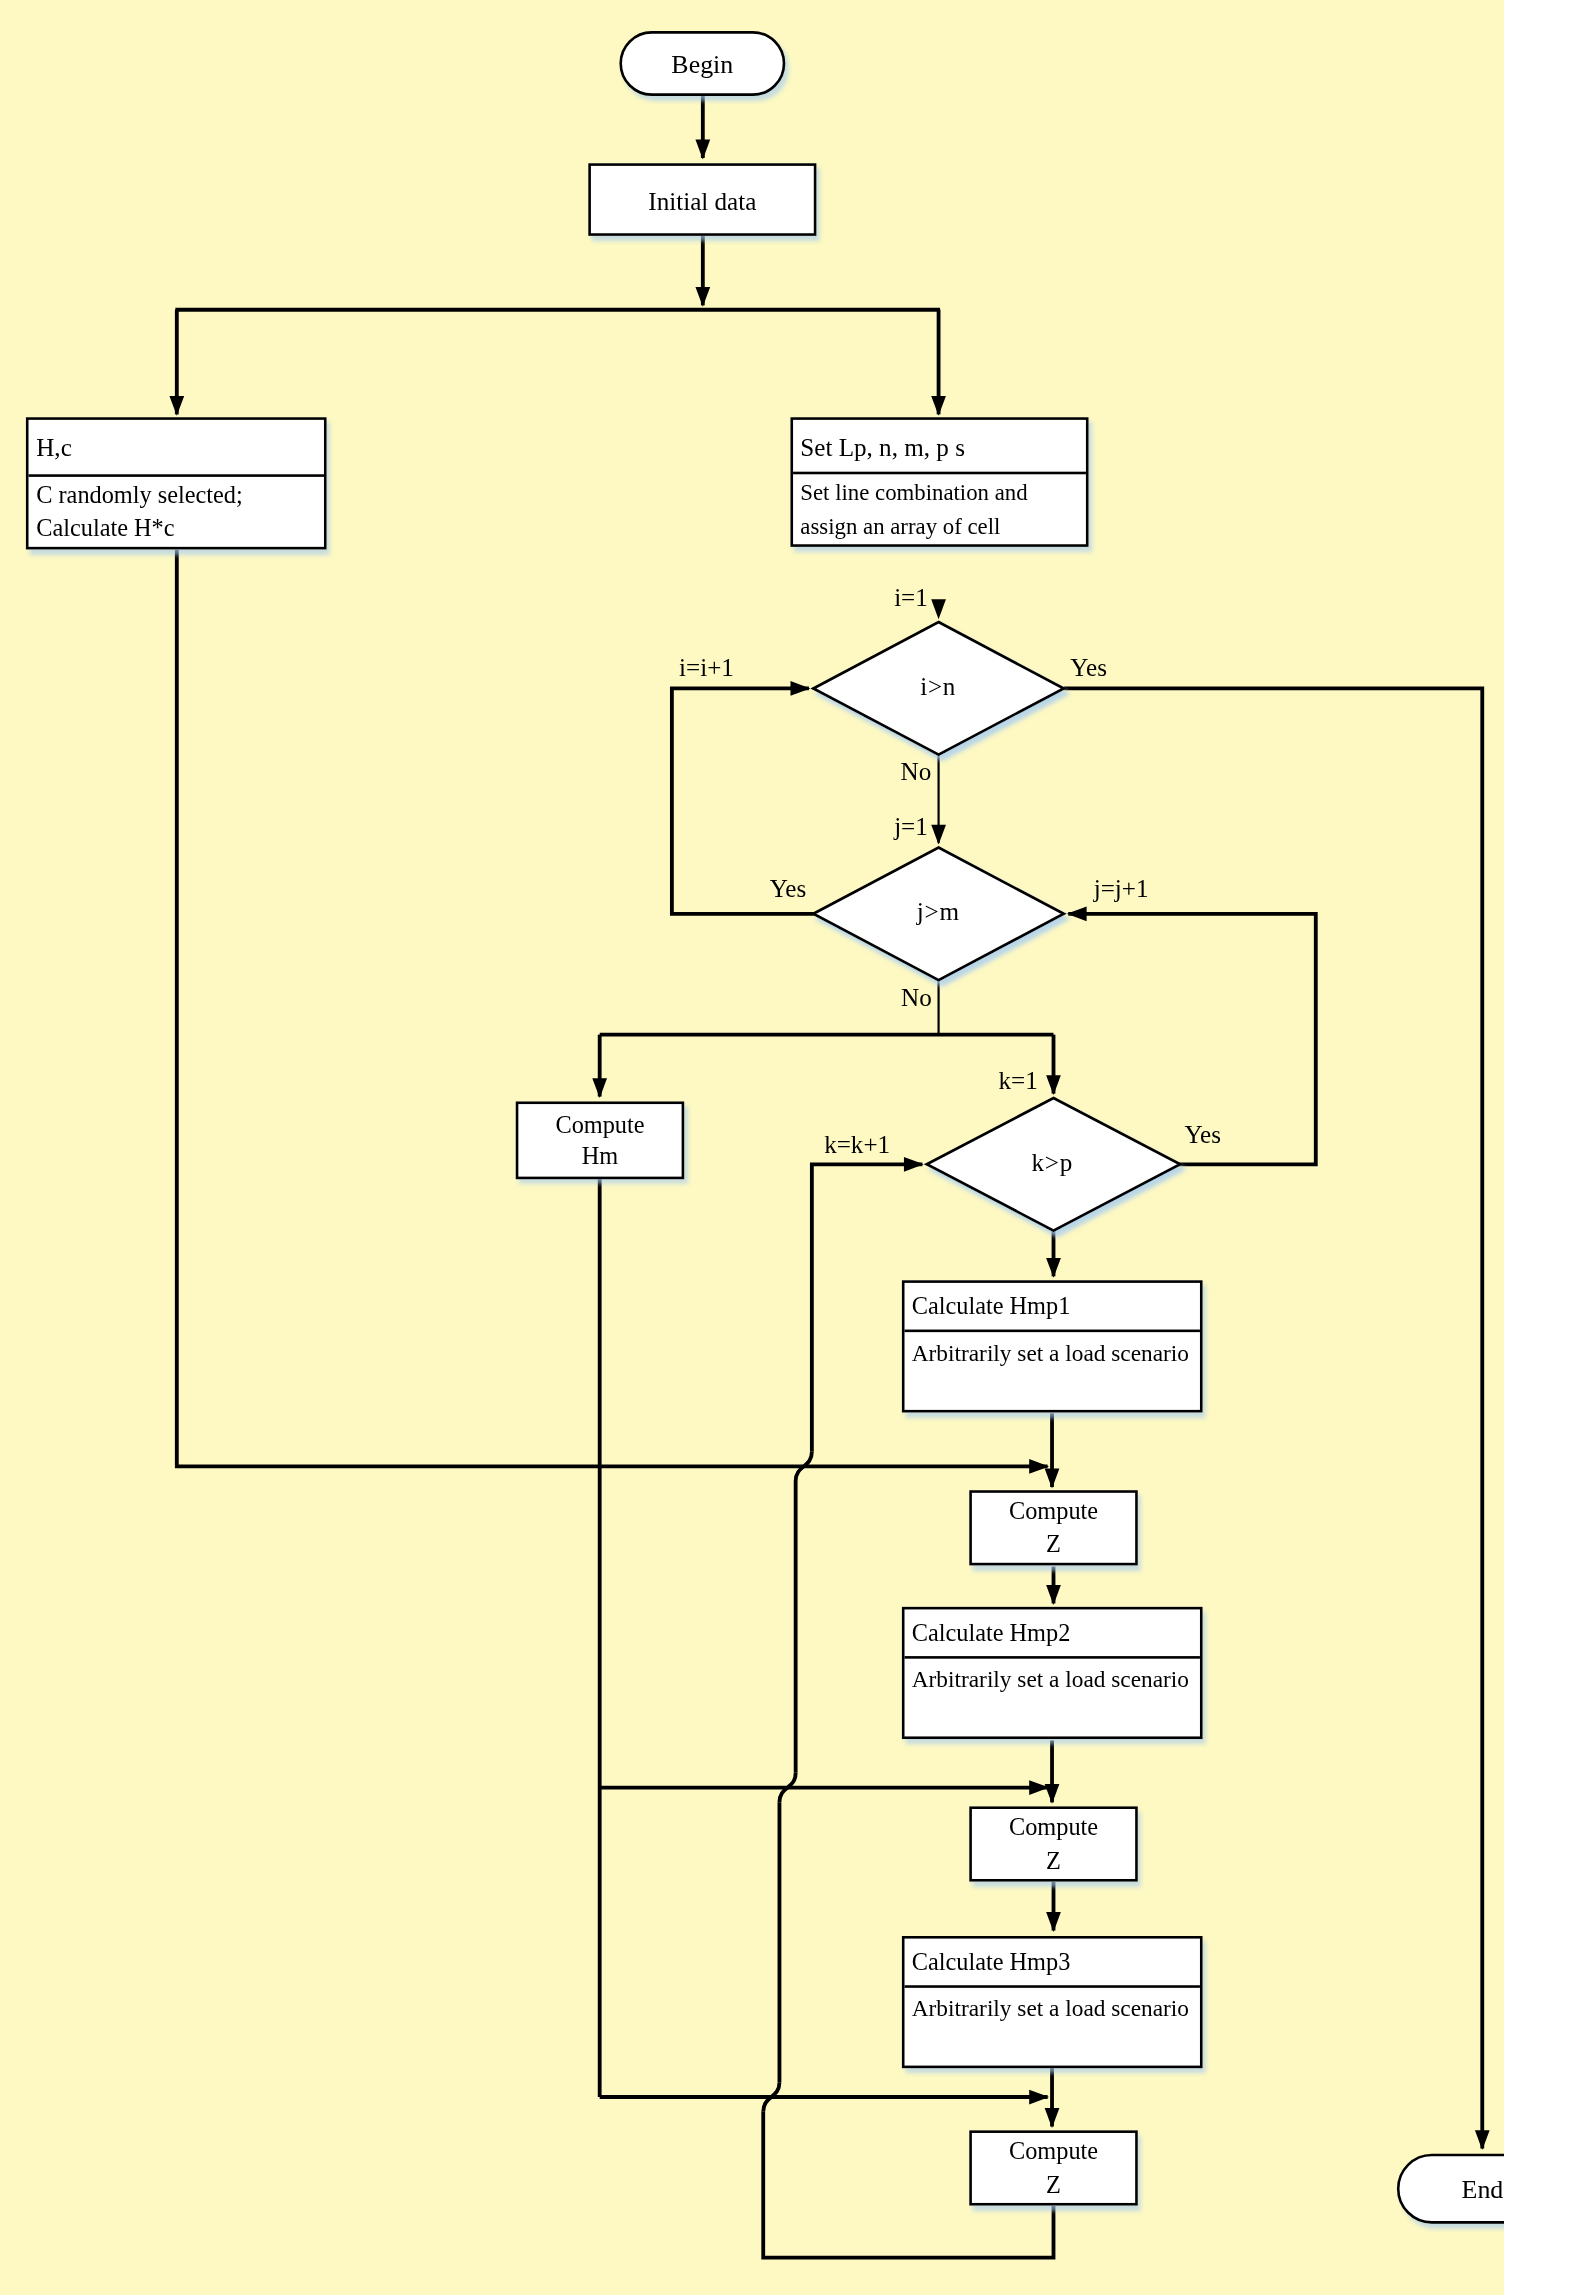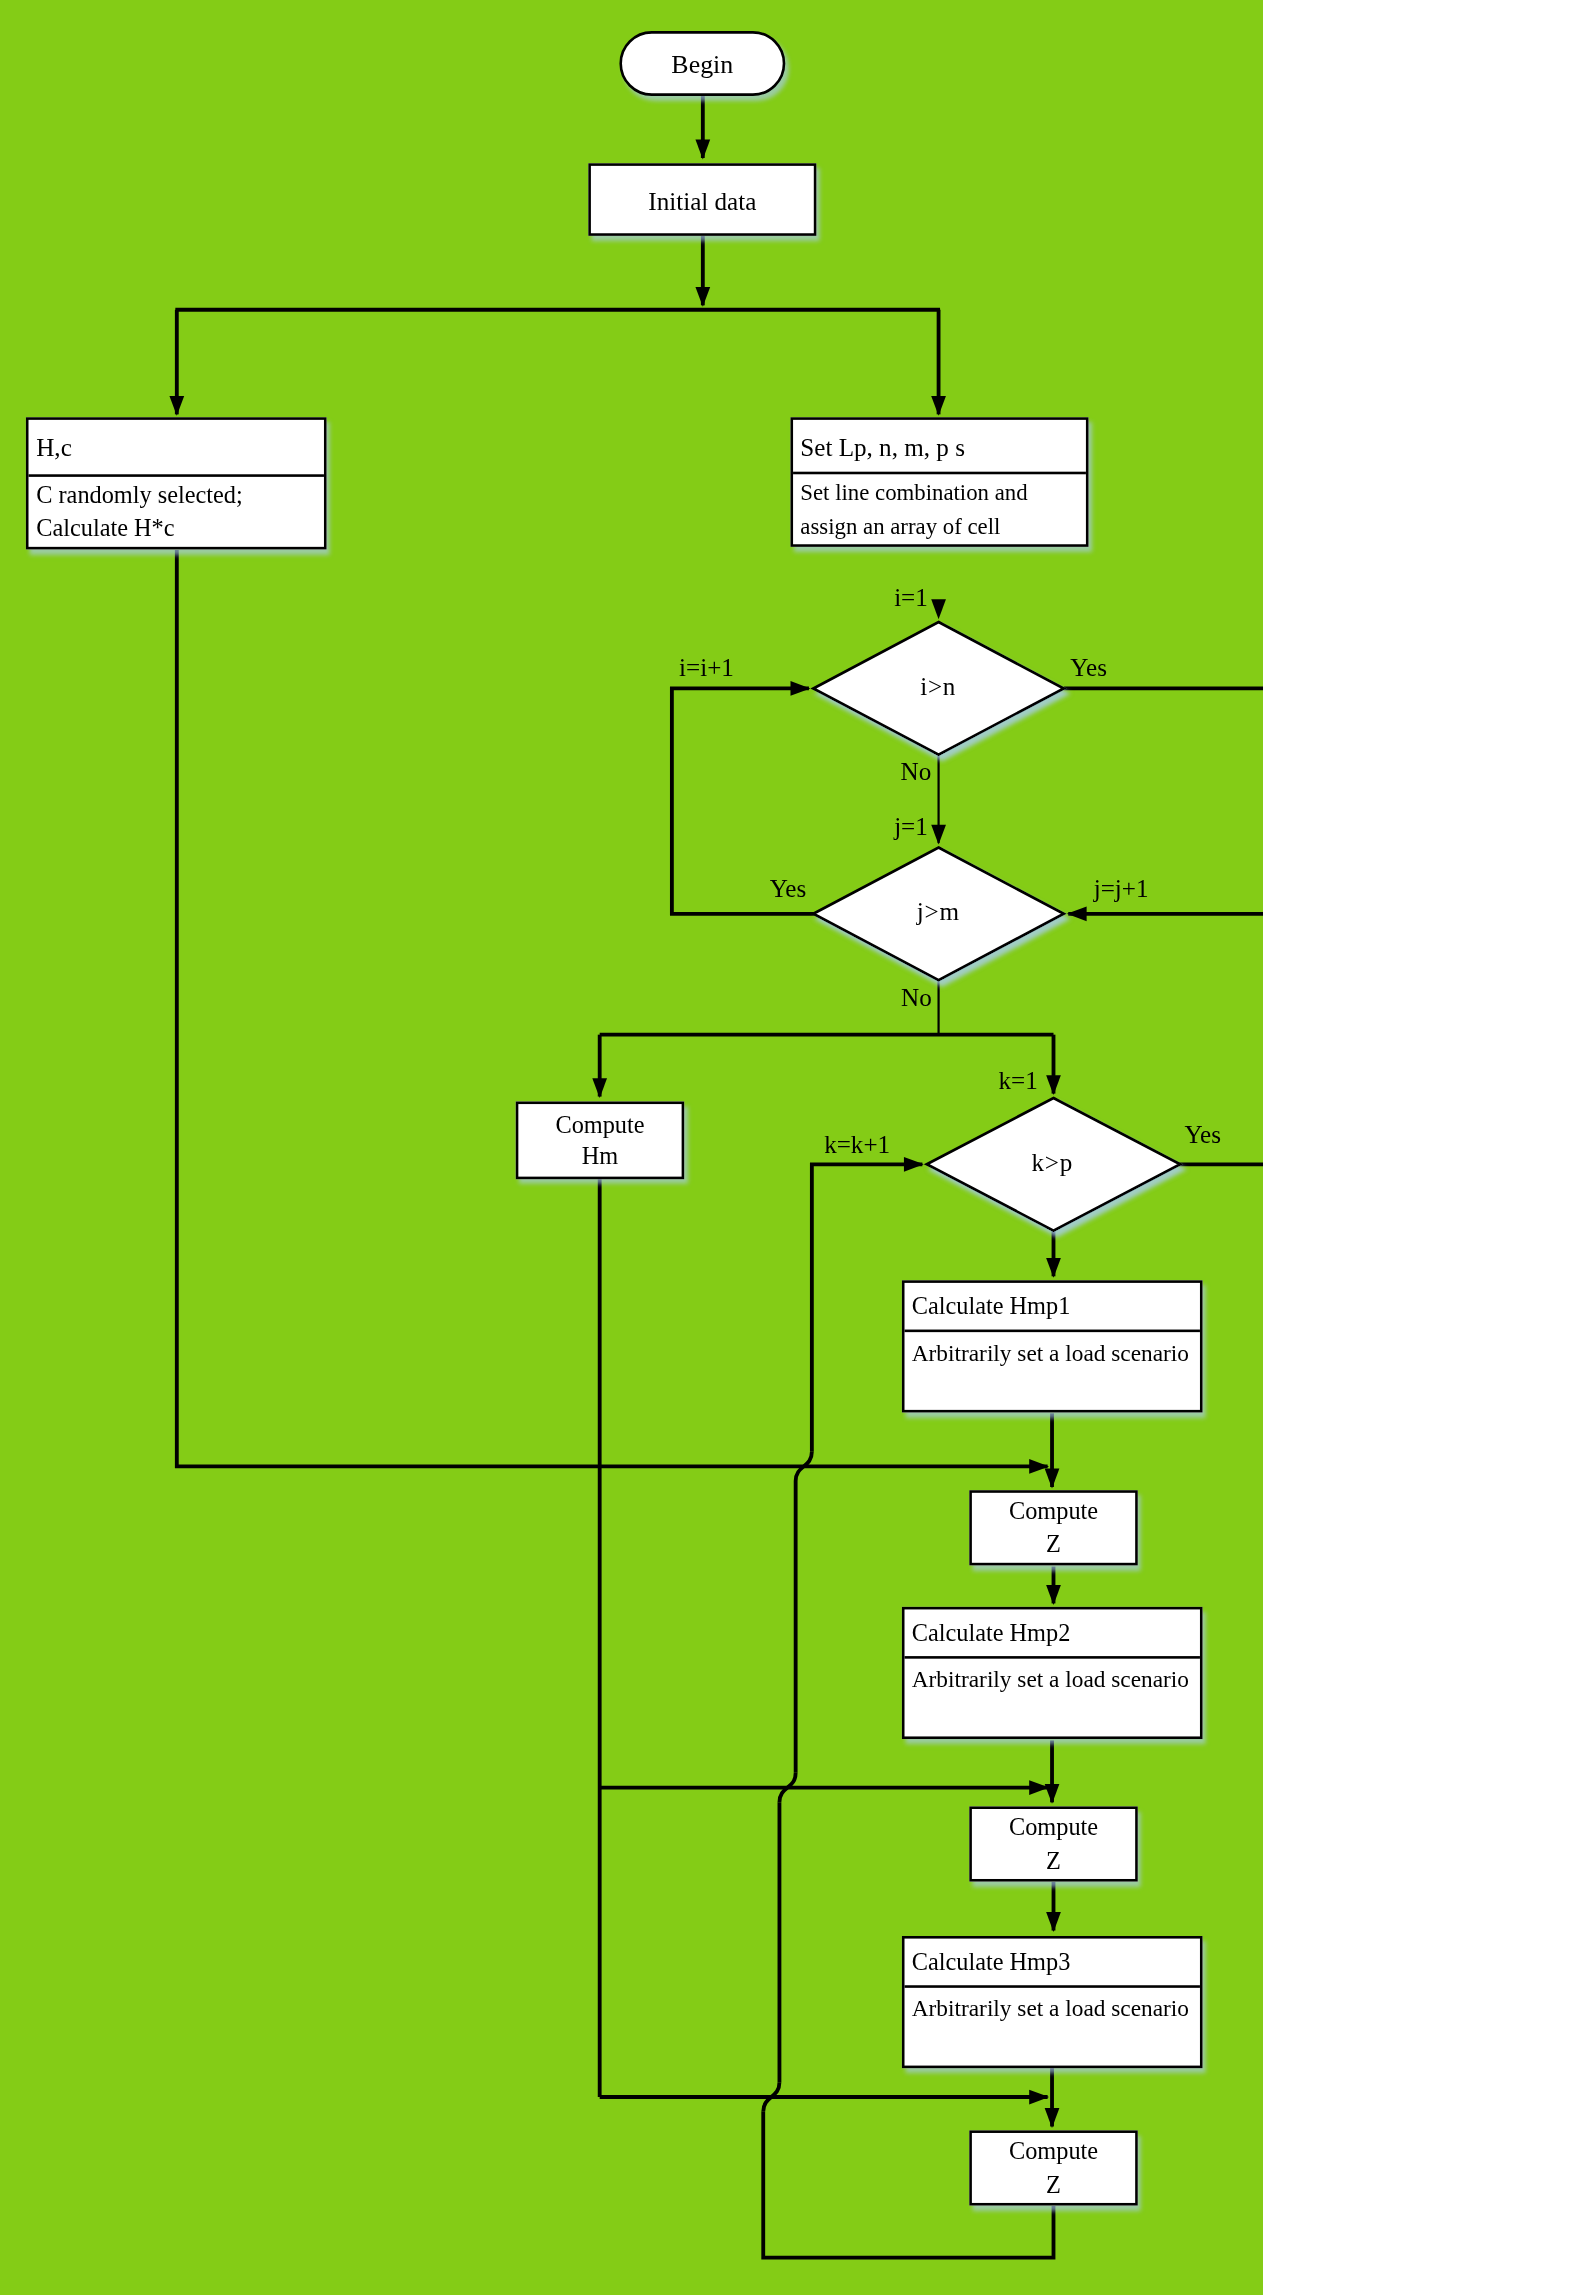--- a/index.html
+++ b/index.html
@@ -1,16 +1,16 @@
 <!DOCTYPE html>
 <html style="font-size:9px"><head>
 <meta charset="utf-8">
 <style>
   html,body{margin:0;padding:0;background:#ffffff;}
-  #stage{position:relative;width:1263px;height:2295px;background:#84cc16;overflow:hidden;}
+  #stage{position:relative;width:1504px;height:2295px;background:#fef9c3;overflow:hidden;}
   #canvas{
     position:absolute;left:0;top:0;width:614px;height:886px;
     transform:scale(2.5917);transform-origin:0 0;
     font-family:"Liberation Serif","DejaVu Serif",serif;color:#000;
   }
   #wires{position:absolute;left:0;top:0;}
   .e{stroke:#000;stroke-width:2.6;fill:none;}
   .t{stroke-width:1.5;}
   .m{stroke-width:2.3;}
   .node{position:absolute;background:#fff;border:1px solid #000;box-sizing:border-box;

